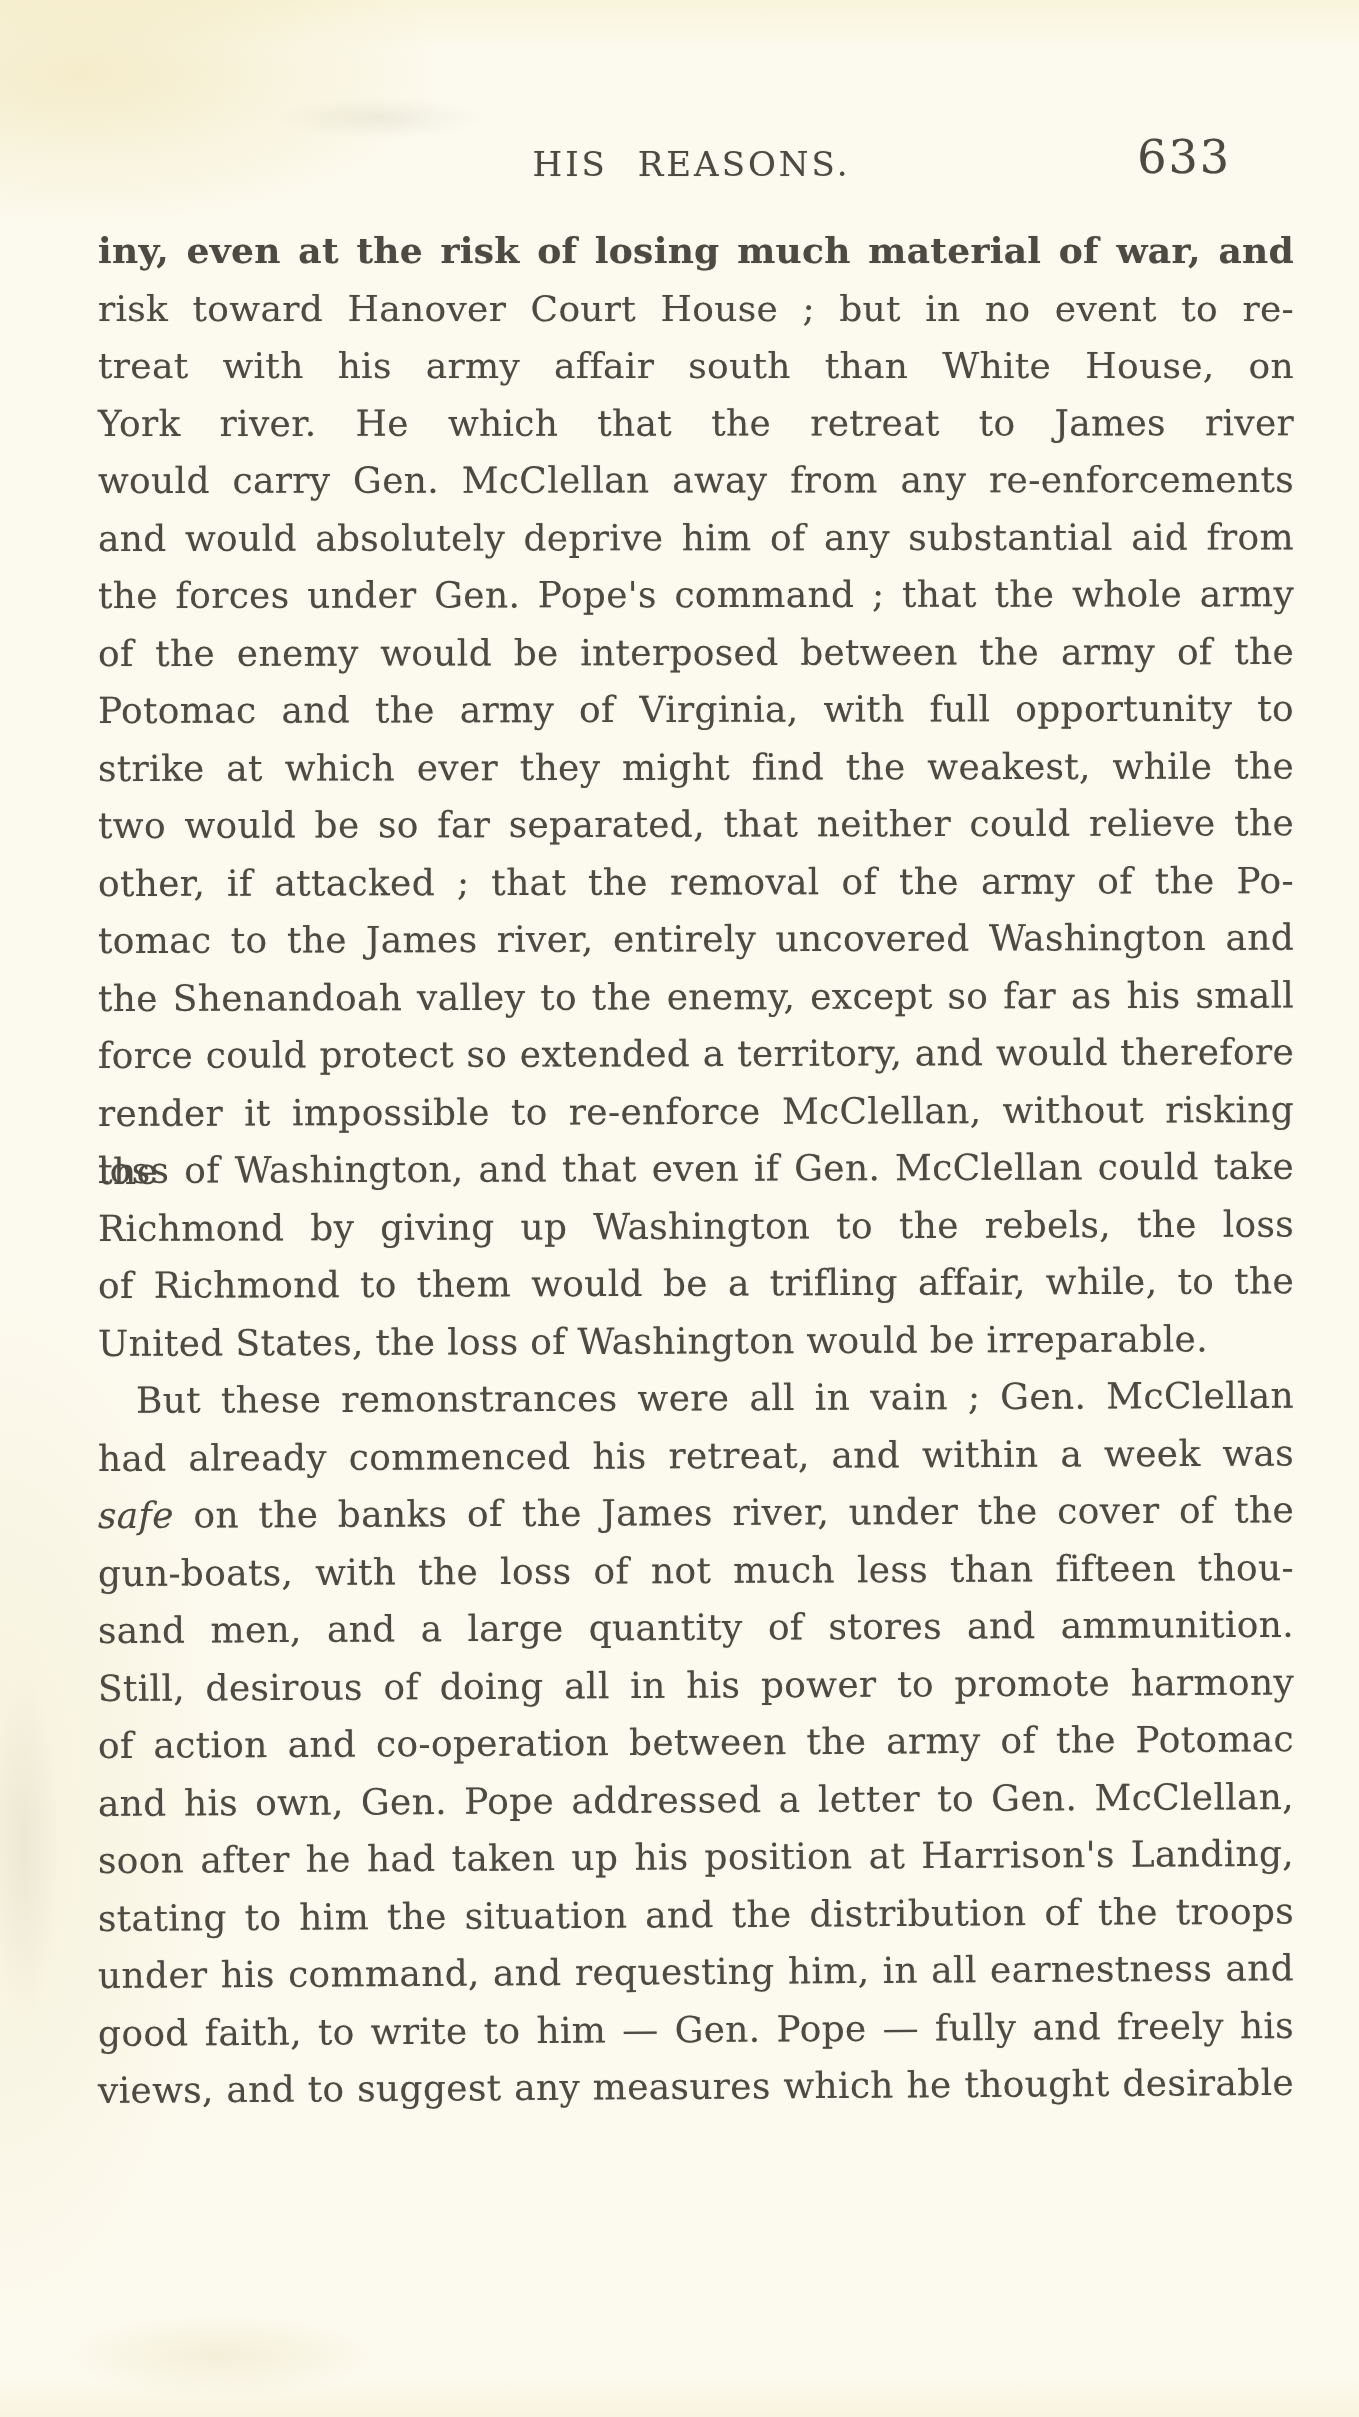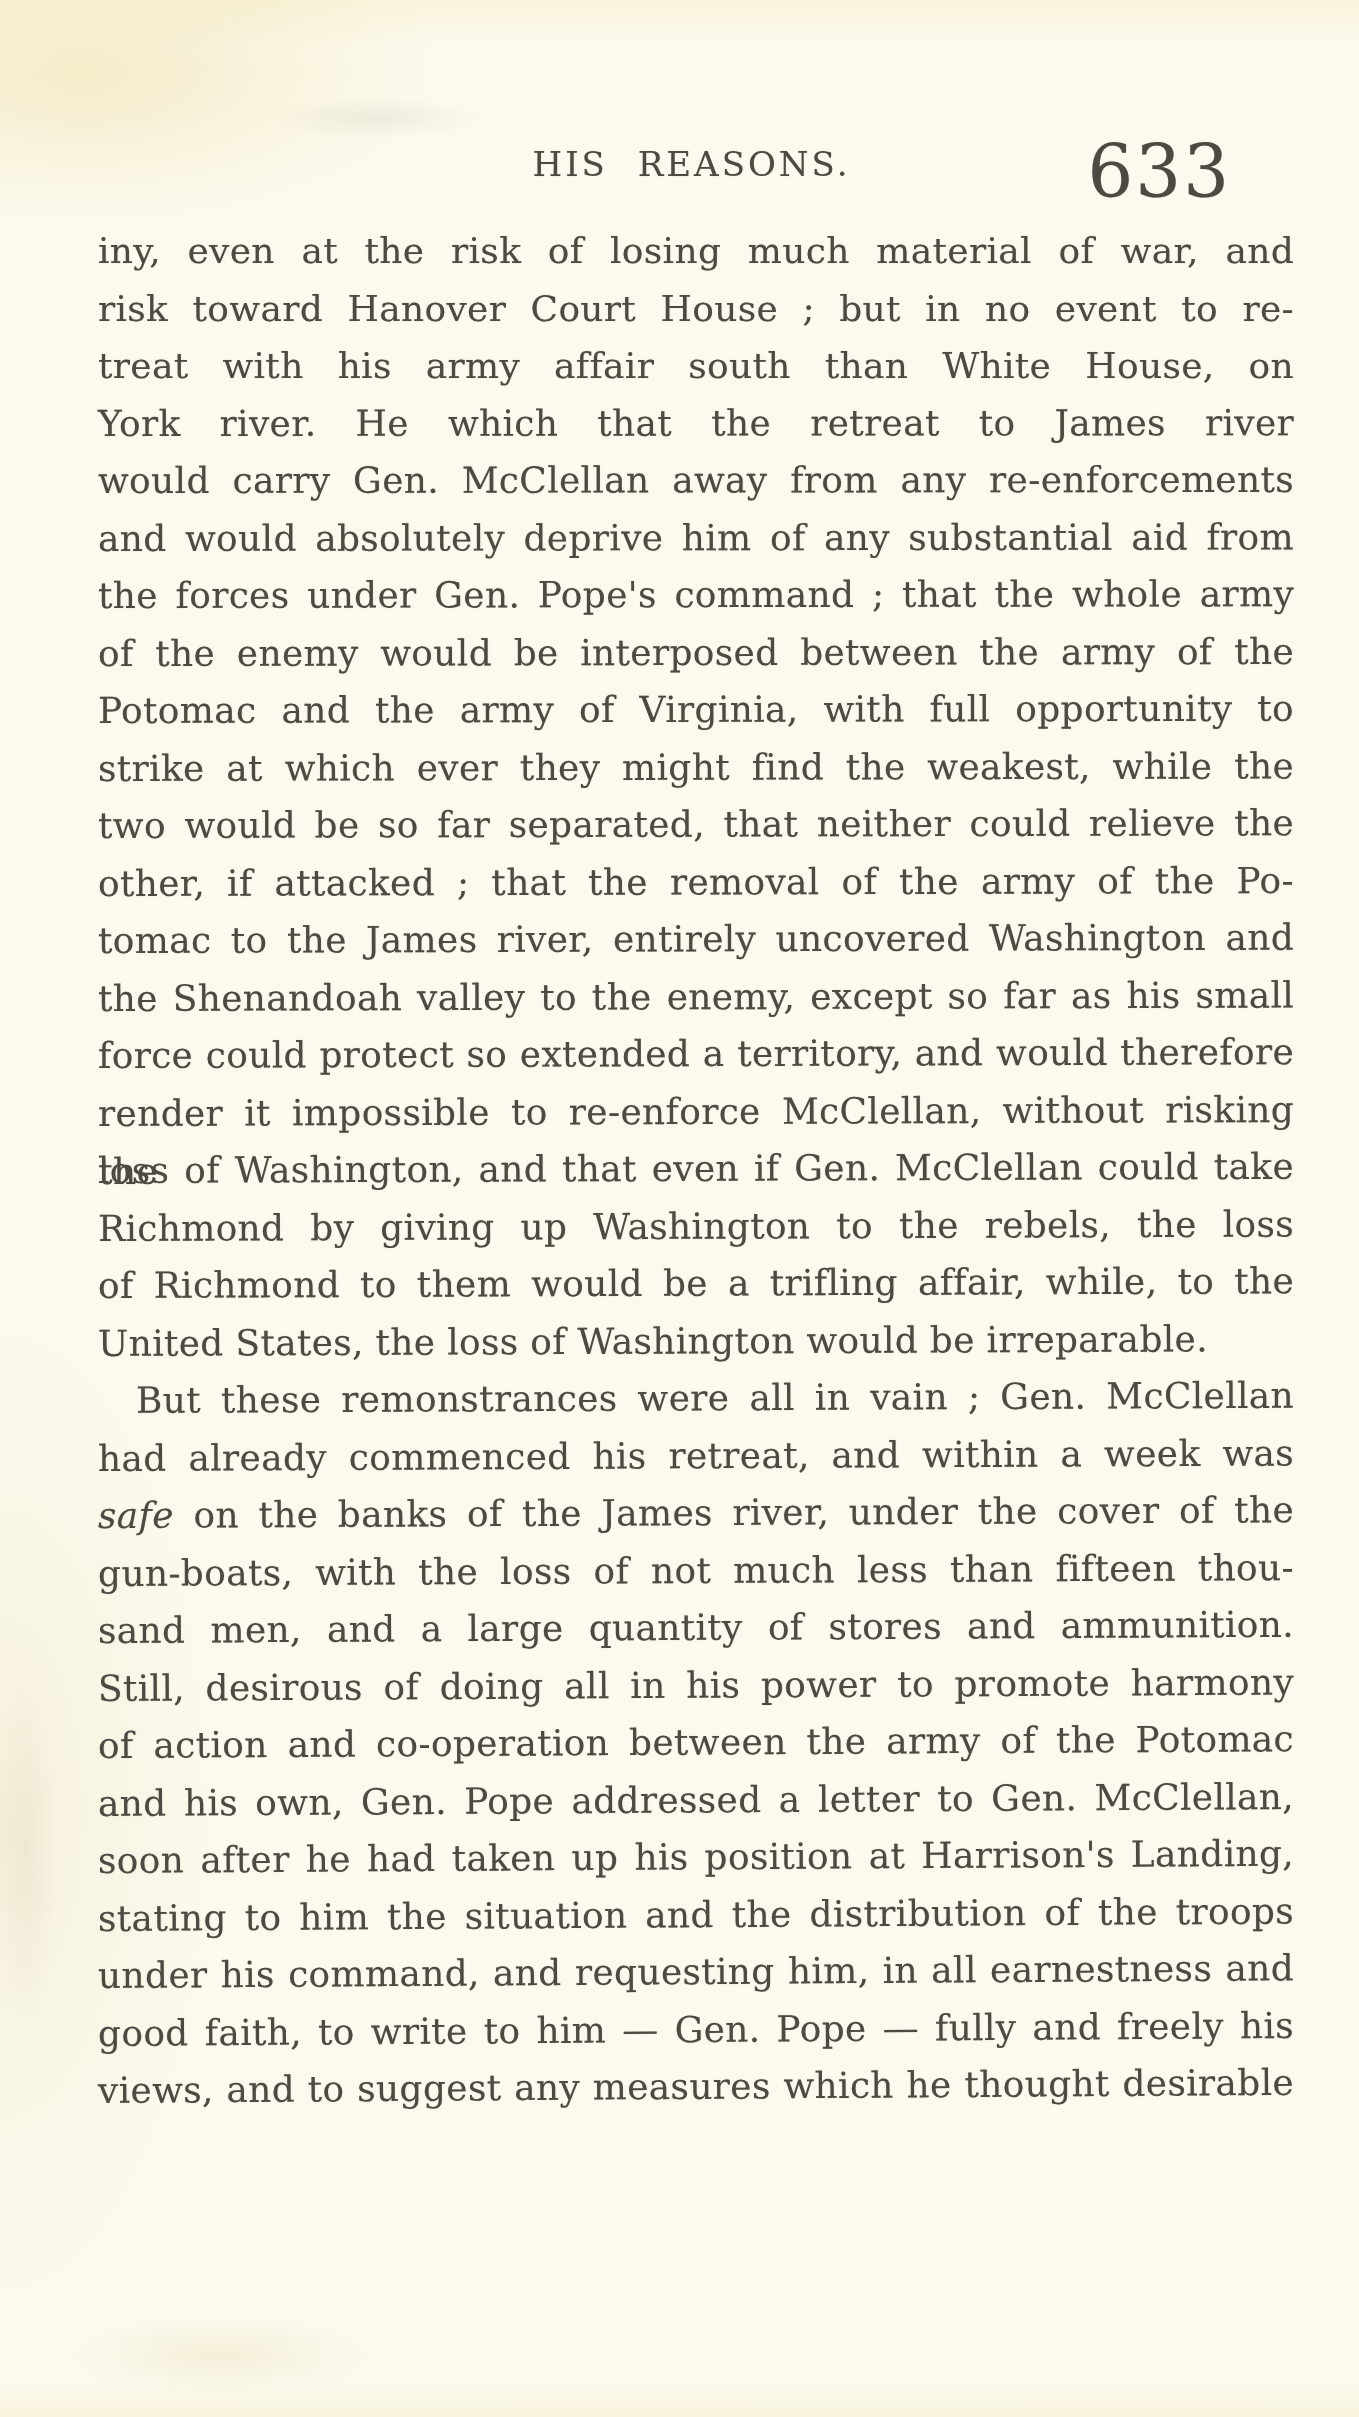--- a/index.html
+++ b/index.html
@@ -56,21 +56,21 @@
     font-size: 34px;
     letter-spacing: 3px;
     word-spacing: 16px;
     top: 6px;
     text-shadow: 0 0 1px rgba(76,74,66,0.35);
   }
   .folio {
     position: absolute;
     right: 128px;
     top: -8px;
-    font-size: 72px;
+    font-size: 46px;
     letter-spacing: 2px;
     text-shadow: 0 0 1px rgba(76,74,66,0.35);
   }
   .text-block {
     position: absolute;
     left: 98px;
     top: 222px;
     width: 1196px;
   }
   .line {
@@ -101,21 +101,21 @@
   <div class="smudge s1"></div>
   <div class="smudge s2"></div>
   <div class="smudge s3"></div>
 
   <header class="running-head">
     <span class="running-title">HIS REASONS.</span>
     <span class="folio">633</span>
   </header>
 
   <main class="text-block">
-      <div class="line" style="transform: rotate(0deg);"><span>iny, even at the risk of losing much material of war, and</span></div>
+      <div class="line" style="transform: rotate(0deg); font-weight: bold;"><span>iny, even at the risk of losing much material of war, and</span></div>
       <div class="line" style="transform: rotate(-0.012deg);"><span>risk toward Hanover Court House ; but in no event to re-</span></div>
       <div class="line" style="transform: rotate(-0.024deg);"><span>treat with his army affair south than White House, on</span></div>
       <div class="line" style="transform: rotate(-0.036deg);"><span>York river.  He which that the retreat to James river</span></div>
       <div class="line" style="transform: rotate(-0.048deg);"><span>would carry Gen. McClellan away from any re-enforcements</span></div>
       <div class="line" style="transform: rotate(-0.072deg);"><span>and would absolutely deprive him of any substantial aid from</span></div>
       <div class="line" style="transform: rotate(-0.084deg);"><span>the forces under Gen. Pope's command ; that the whole army</span></div>
       <div class="line" style="transform: rotate(-0.096deg);"><span>of the enemy would be interposed between the army of the</span></div>
       <div class="line" style="transform: rotate(-0.108deg);"><span>Potomac and the army of Virginia, with full opportunity to</span></div>
       <div class="line" style="transform: rotate(-0.12deg);"><span>strike at which ever they might find the weakest, while the</span></div>
       <div class="line" style="transform: rotate(-0.132deg);"><span>two would be so far separated, that neither could relieve the</span></div>

